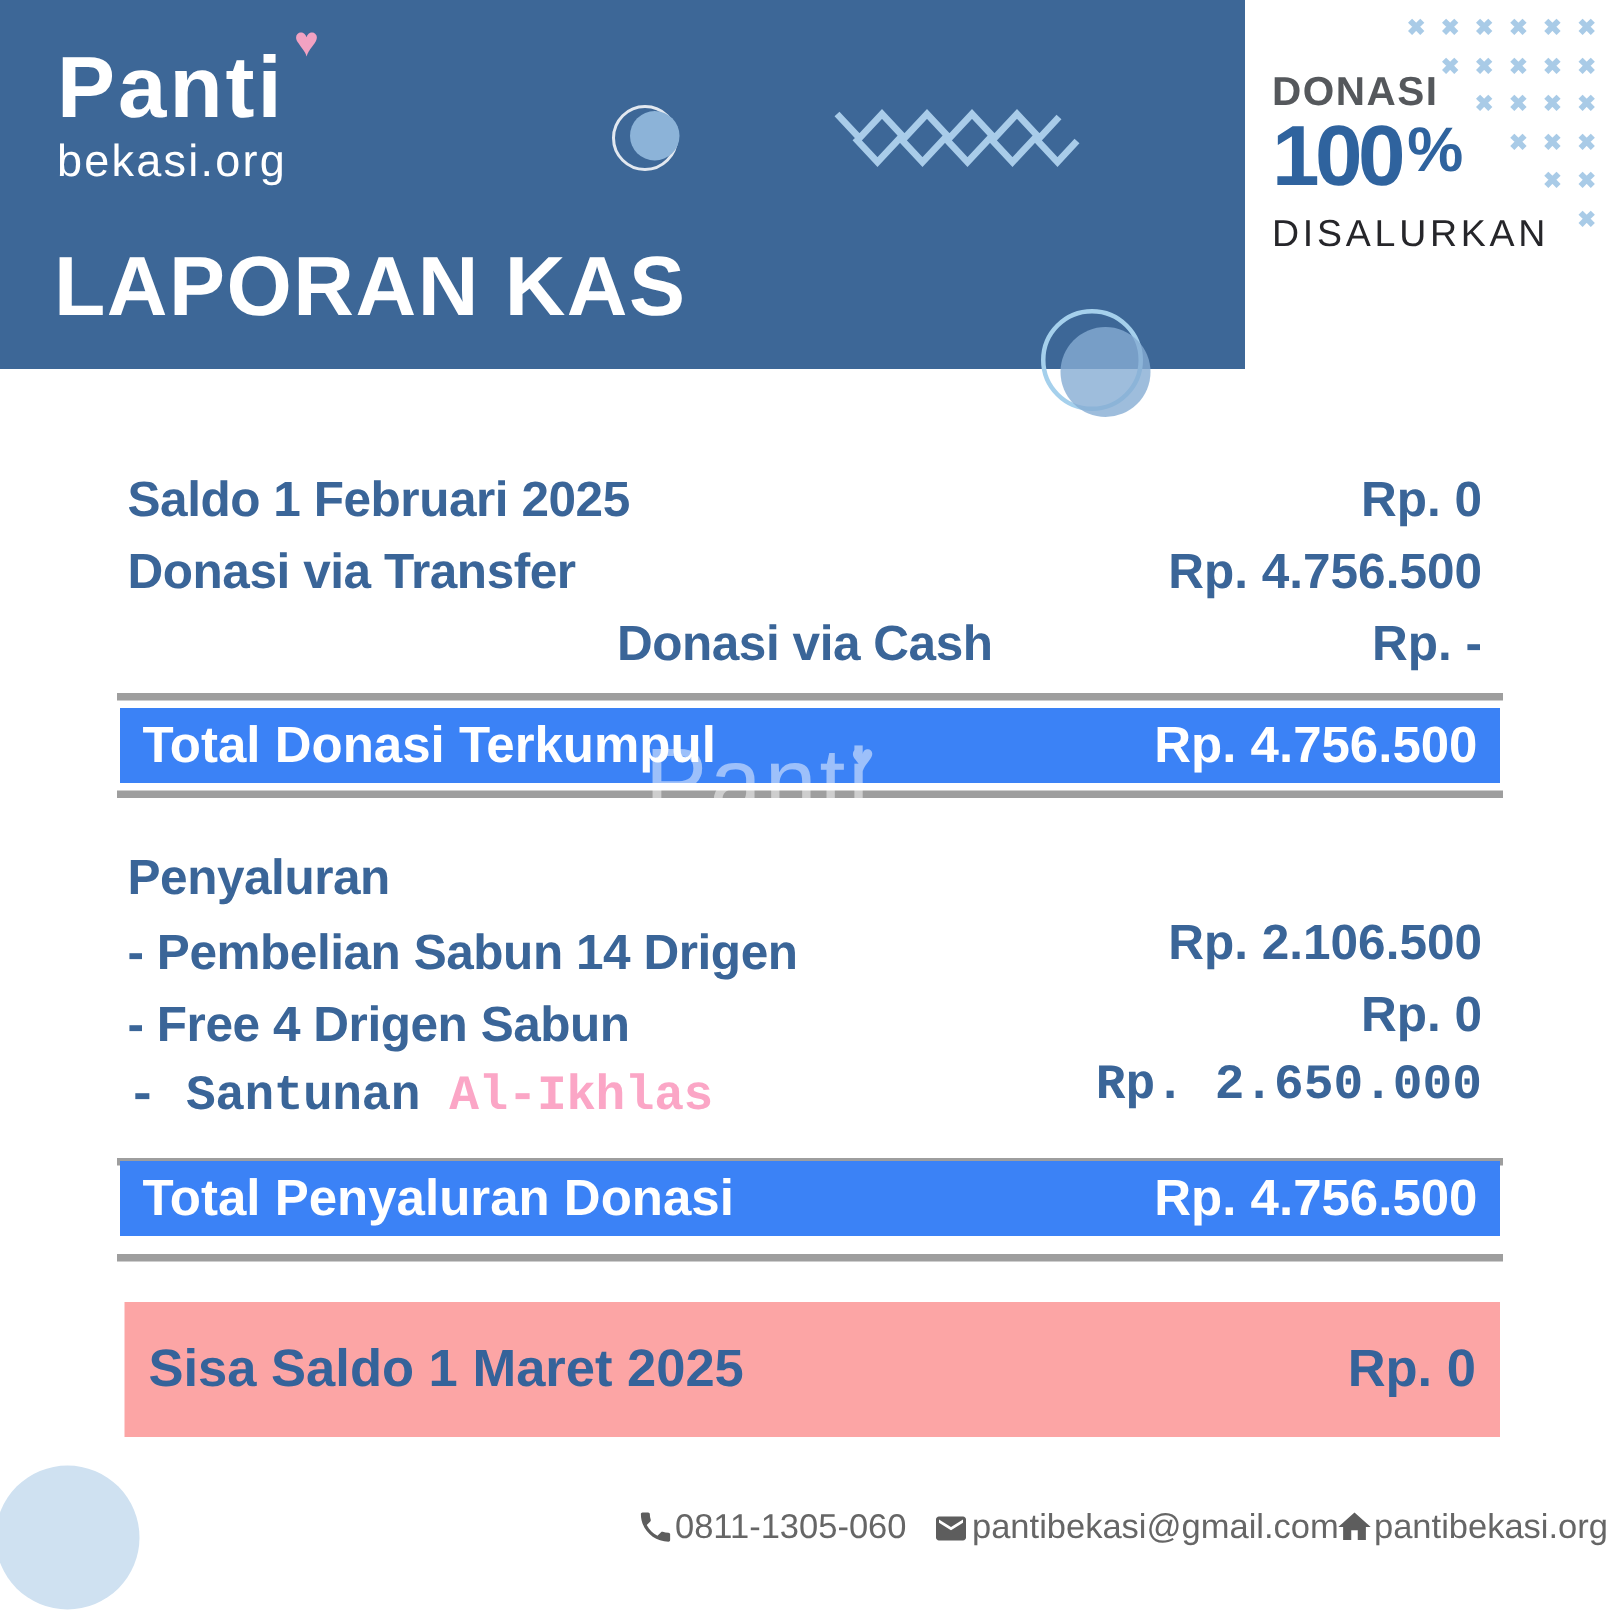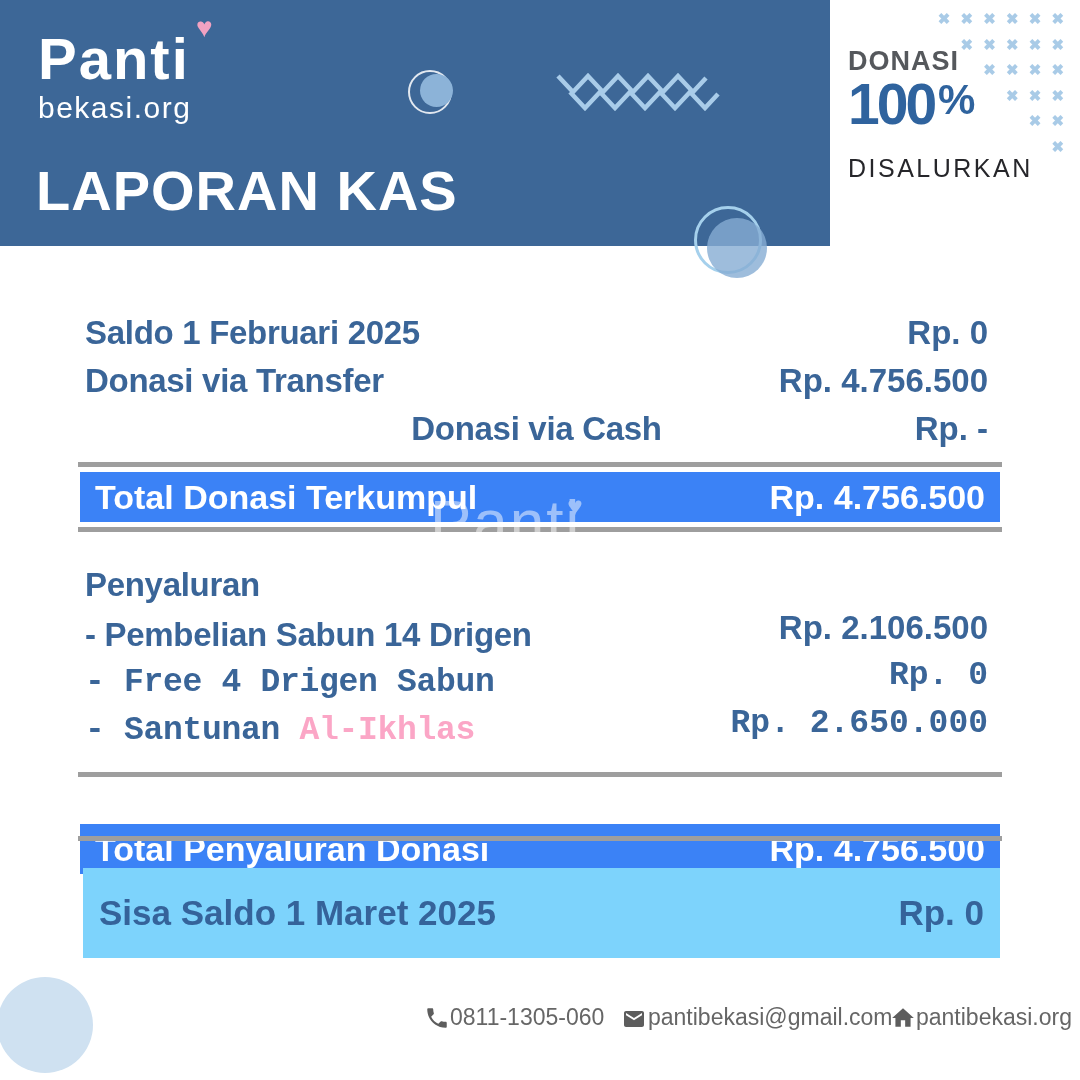--- a/index.html
+++ b/index.html
@@ -27,38 +27,38 @@
                  background:rgba(134,173,211,.8);border-radius:50%;z-index:2;}
   .corner-circle{position:absolute;left:-3px;top:977px;width:96px;height:96px;
                  background:#cfe1f1;border-radius:50%;}
 
   
   .badge{position:absolute;left:848px;top:46px;}
   .badge-top{font-size:27px;font-weight:bold;color:#55585c;letter-spacing:1px;}
   .badge-100{display:flex;align-items:flex-start;margin-top:4px;color:#2f639e;}
   .badge-100 .num{font-size:57px;font-weight:bold;line-height:.82;letter-spacing:-3px;}
   .badge-100 .pct{font-size:42px;font-weight:bold;line-height:1;margin-left:4px;margin-top:-2px;}
-  .badge-bottom{font-size:25px;color:#26262a;letter-spacing:2.5px;margin-top:26px;font-weight:400;}
+  .badge-bottom{font-size:25px;color:#26262a;letter-spacing:2.5px;margin-top:14px;font-weight:400;}
   .xpattern{position:absolute;right:16px;top:6px;color:#a9cbe7;font-size:15px;font-weight:bold;
             line-height:25.6px;text-align:right;word-spacing:6px;}
 
   
   .row{position:absolute;left:85px;right:92px;height:42px;}
   .label{font-size:33px;font-weight:bold;color:#3a6598;letter-spacing:-.3px;}
   .amount{position:absolute;right:0;top:0;font-size:33px;font-weight:bold;color:#3a6598;}
   .exp-amount{top:-7px;text-align:center;}
   .hl{color:#fba6c6;}
 
   .sep{position:absolute;left:78px;width:924px;height:5px;background:#9e9e9e;}
 
   .pinkbar{position:absolute;left:80px;width:920px;height:50px;background:#3b82f6;
            color:#ffffff;display:flex;align-items:center;justify-content:space-between;
            padding:0 15px;box-sizing:border-box;font-size:34px;font-weight:bold;}
 
-  .bluebox{position:absolute;left:83px;top:868px;width:917px;height:90px;background:#7dd3fc;
+  .bluebox{position:absolute;left:83px;top:868px;width:917px;height:90px;background:#fca5a5;
            color:#35639a;display:flex;align-items:center;justify-content:space-between;
            padding:0 16px;box-sizing:border-box;font-size:35px;font-weight:bold;}
 
   .watermark{position:absolute;left:430px;top:486px;font-size:62px;font-weight:normal;
              color:#ffffff;opacity:.5;z-index:5;pointer-events:none;letter-spacing:2px;}
   .watermark .wm-heart{font-size:26px;vertical-align:28px;margin-left:-14px;color:#fff;}
 
   
   .footer-item{position:absolute;display:flex;align-items:flex-end;
                color:#666666;font-size:23px;}
@@ -132,31 +132,31 @@
     <span>Panti</span><span class="wm-heart">♥</span>
   </div>
 
   <div class="row" style="top:566px;">
     <span class="label">Penyaluran</span>
   </div>
   <div class="row" style="top:616px;">
     <span class="label">- Pembelian Sabun 14 Drigen</span>
     <span class="amount exp-amount">Rp. 2.106.500</span>
   </div>
-  <div class="row" style="top:664px;font-family:Liberation Mono, monospace;">
+  <div class="row" style="top:664px;">
     <span class="label">- Free 4 Drigen Sabun</span>
     <span class="amount exp-amount">Rp. 0</span>
   </div>
   <div class="row" style="top:712px;font-family:Liberation Mono, monospace;">
     <span class="label"><span>- Santunan</span> <span class="hl">Al-Ikhlas</span></span>
     <span class="amount exp-amount">Rp. 2.650.000</span>
   </div>
 
   <div class="sep" style="top:772px;"></div>
-  <div class="pinkbar" style="top:824px;">
+  <div class="pinkbar" style="top:774px;">
     <span>Total Penyaluran Donasi</span>
     <span>Rp. 4.756.500</span>
   </div>
   <div class="sep" style="top:836px;"></div>
 
   <div class="bluebox">
     <span>Sisa Saldo 1 Maret 2025</span>
     <span>Rp. 0</span>
   </div>
 

